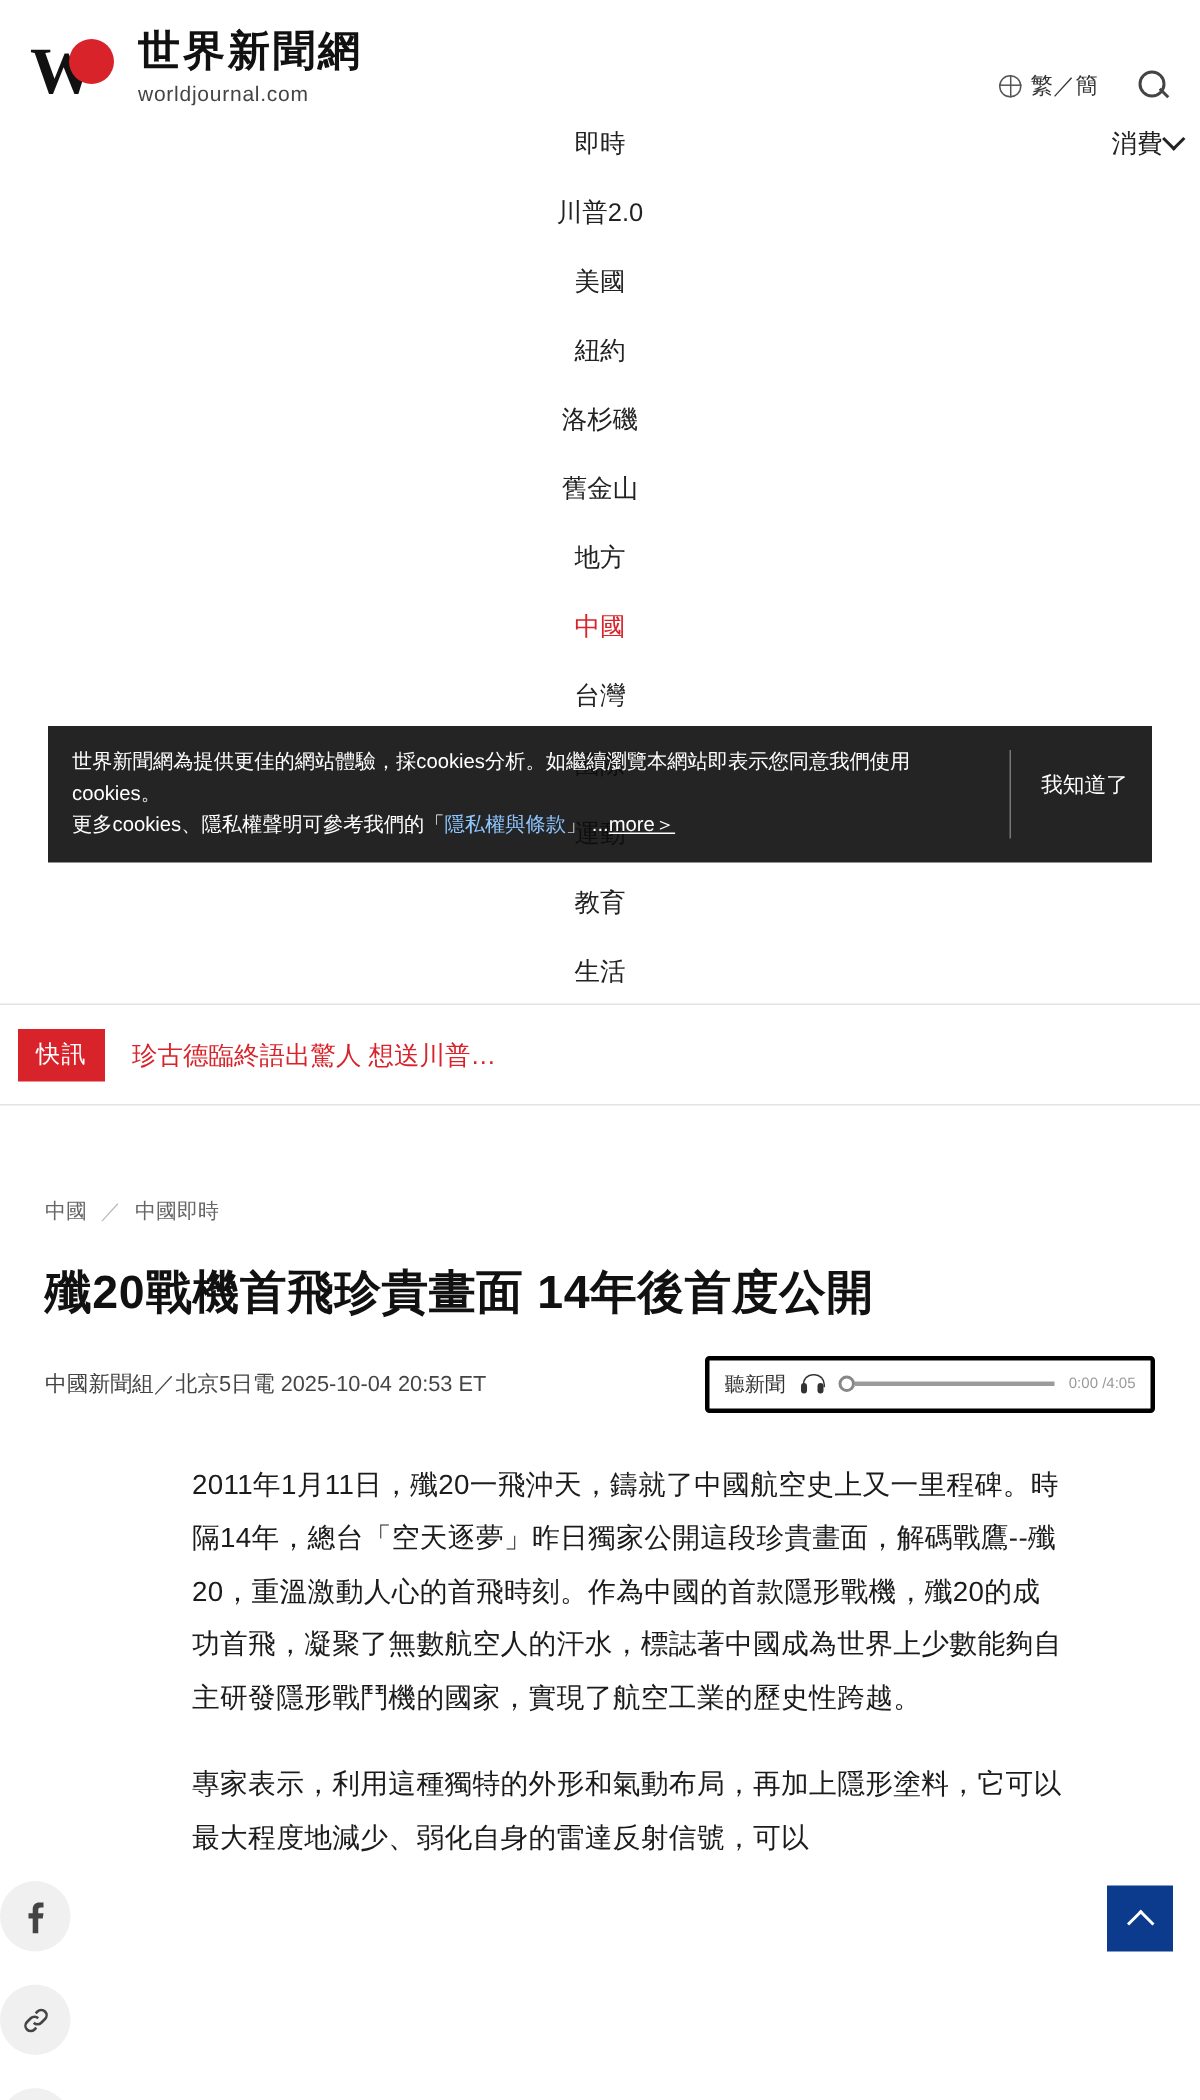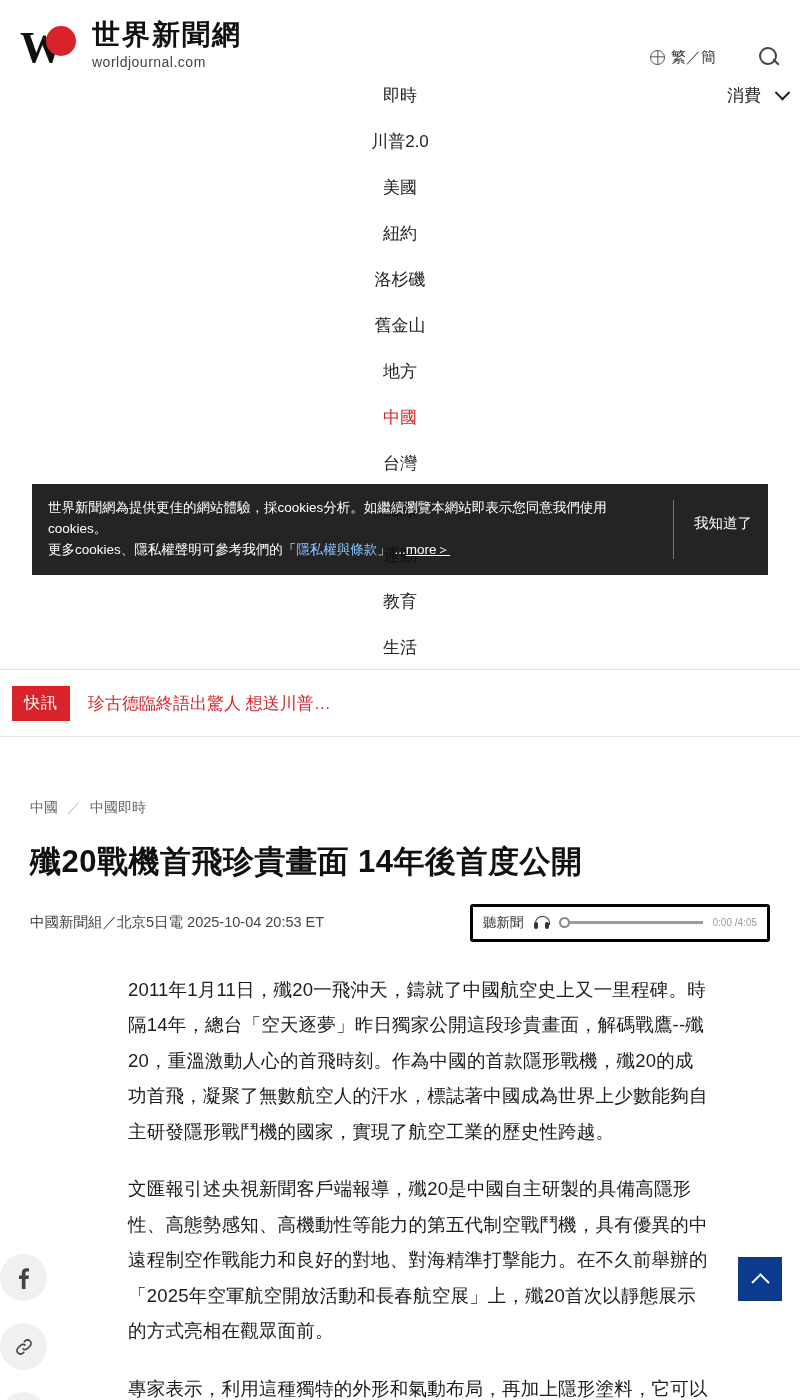--- a/index.html
+++ b/index.html
@@ -32,21 +32,21 @@
     background: #d8232a;
   }
   .brand-text .cn {
     font-family: "Liberation Serif", serif;
     font-size: 28px; font-weight: bold; letter-spacing: 2px; color: #111;
     line-height: 1.1;
   }
   .brand-text .en {
     font-size: 14px; color: #444; letter-spacing: 0.5px; margin-top: 3px;
   }
-  .header-right { display: flex; gap: 42px; padding-top: 28px; }
+  .header-right { display: flex; gap: 26px; padding-top: 28px; }
   .lang { display: flex; align-items: center; gap: 6px; font-size: 15px; color: #333; }
   .lang .globe {
     width: 15px; height: 15px; border-radius: 50%;
     border: 1.4px solid #555; position: relative; display: inline-block;
   }
   .lang .globe:before {
     content: ""; position: absolute; left: 50%; top: -1px; width: 1.4px; height: 15px;
     background: #555; transform: translateX(-50%);
   }
   .lang .globe:after {
@@ -66,21 +66,21 @@
   
   .nav {
     display: flex; align-items: center; gap: 23px;
     padding: 12px 20px 10px 20px;
     font-size: 17px; color: #222; white-space: nowrap; position: relative; flex-direction: column;
   }
   .nav-item { cursor: pointer; }
   .nav-item.active { color: #d8232a; }
   .nav-more {
     position: absolute; right: 12px; top: 12px;
-    display: flex; align-items: center; gap: 16px; background: #fff;
+    display: flex; align-items: center; gap: 2px; background: #fff;
     padding-left: 6px;
   }
   .chev {
     width: 11px; height: 11px; border-right: 2px solid #222; border-bottom: 2px solid #222;
     transform: rotate(45deg) translate(-2px,-2px);
   }
 
   
   .breaking {
     border-top: 1px solid #e3e3e3; border-bottom: 1px solid #e3e3e3;
@@ -321,21 +321,20 @@
         <svg width="24" height="20" viewBox="0 0 24 20">
             <text x="0" y="16" font-family="Liberation Sans" font-size="13" fill="#444">A</text>
             <text x="10" y="16" font-family="Liberation Sans" font-size="17" fill="#444">A</text>
           </svg>
       </div>
     </div>
 
 
     <div class="body">
       <p>2011年1月11日，殲20一飛沖天，鑄就了中國航空史上又一里程碑。時隔14年，總台「空天逐夢」昨日獨家公開這段珍貴畫面，解碼戰鷹--殲20，重溫激動人心的首飛時刻。作為中國的首款隱形戰機，殲20的成功首飛，凝聚了無數航空人的汗水，標誌著中國成為世界上少數能夠自主研發隱形戰鬥機的國家，實現了航空工業的歷史性跨越。</p>
-      <p>文匯報引述央視新聞客戶端報導，殲20是中國自主研製的具備高隱形性、高態勢感知、高機動性等能力的第五代制空戰鬥機，具有優異的中遠程制空作戰能力和良好的對地、對海精準打擊能力。在不久前舉辦的「2025年空軍航空開放活動和長春航空展」上，殲20首次以靜態展示的方式亮相在觀眾面前。</p>
       <p>專家表示，利用這種獨特的外形和氣動布局，再加上隱形塗料，它可以最大程度地減少、弱化自身的雷達反射信號，可以</p>
     </div>
 
     <div class="to-top">
       <span class="up"></span>
     </div>
   </div>
 
   <div class="cookie">
     <div class="cookie-text">

